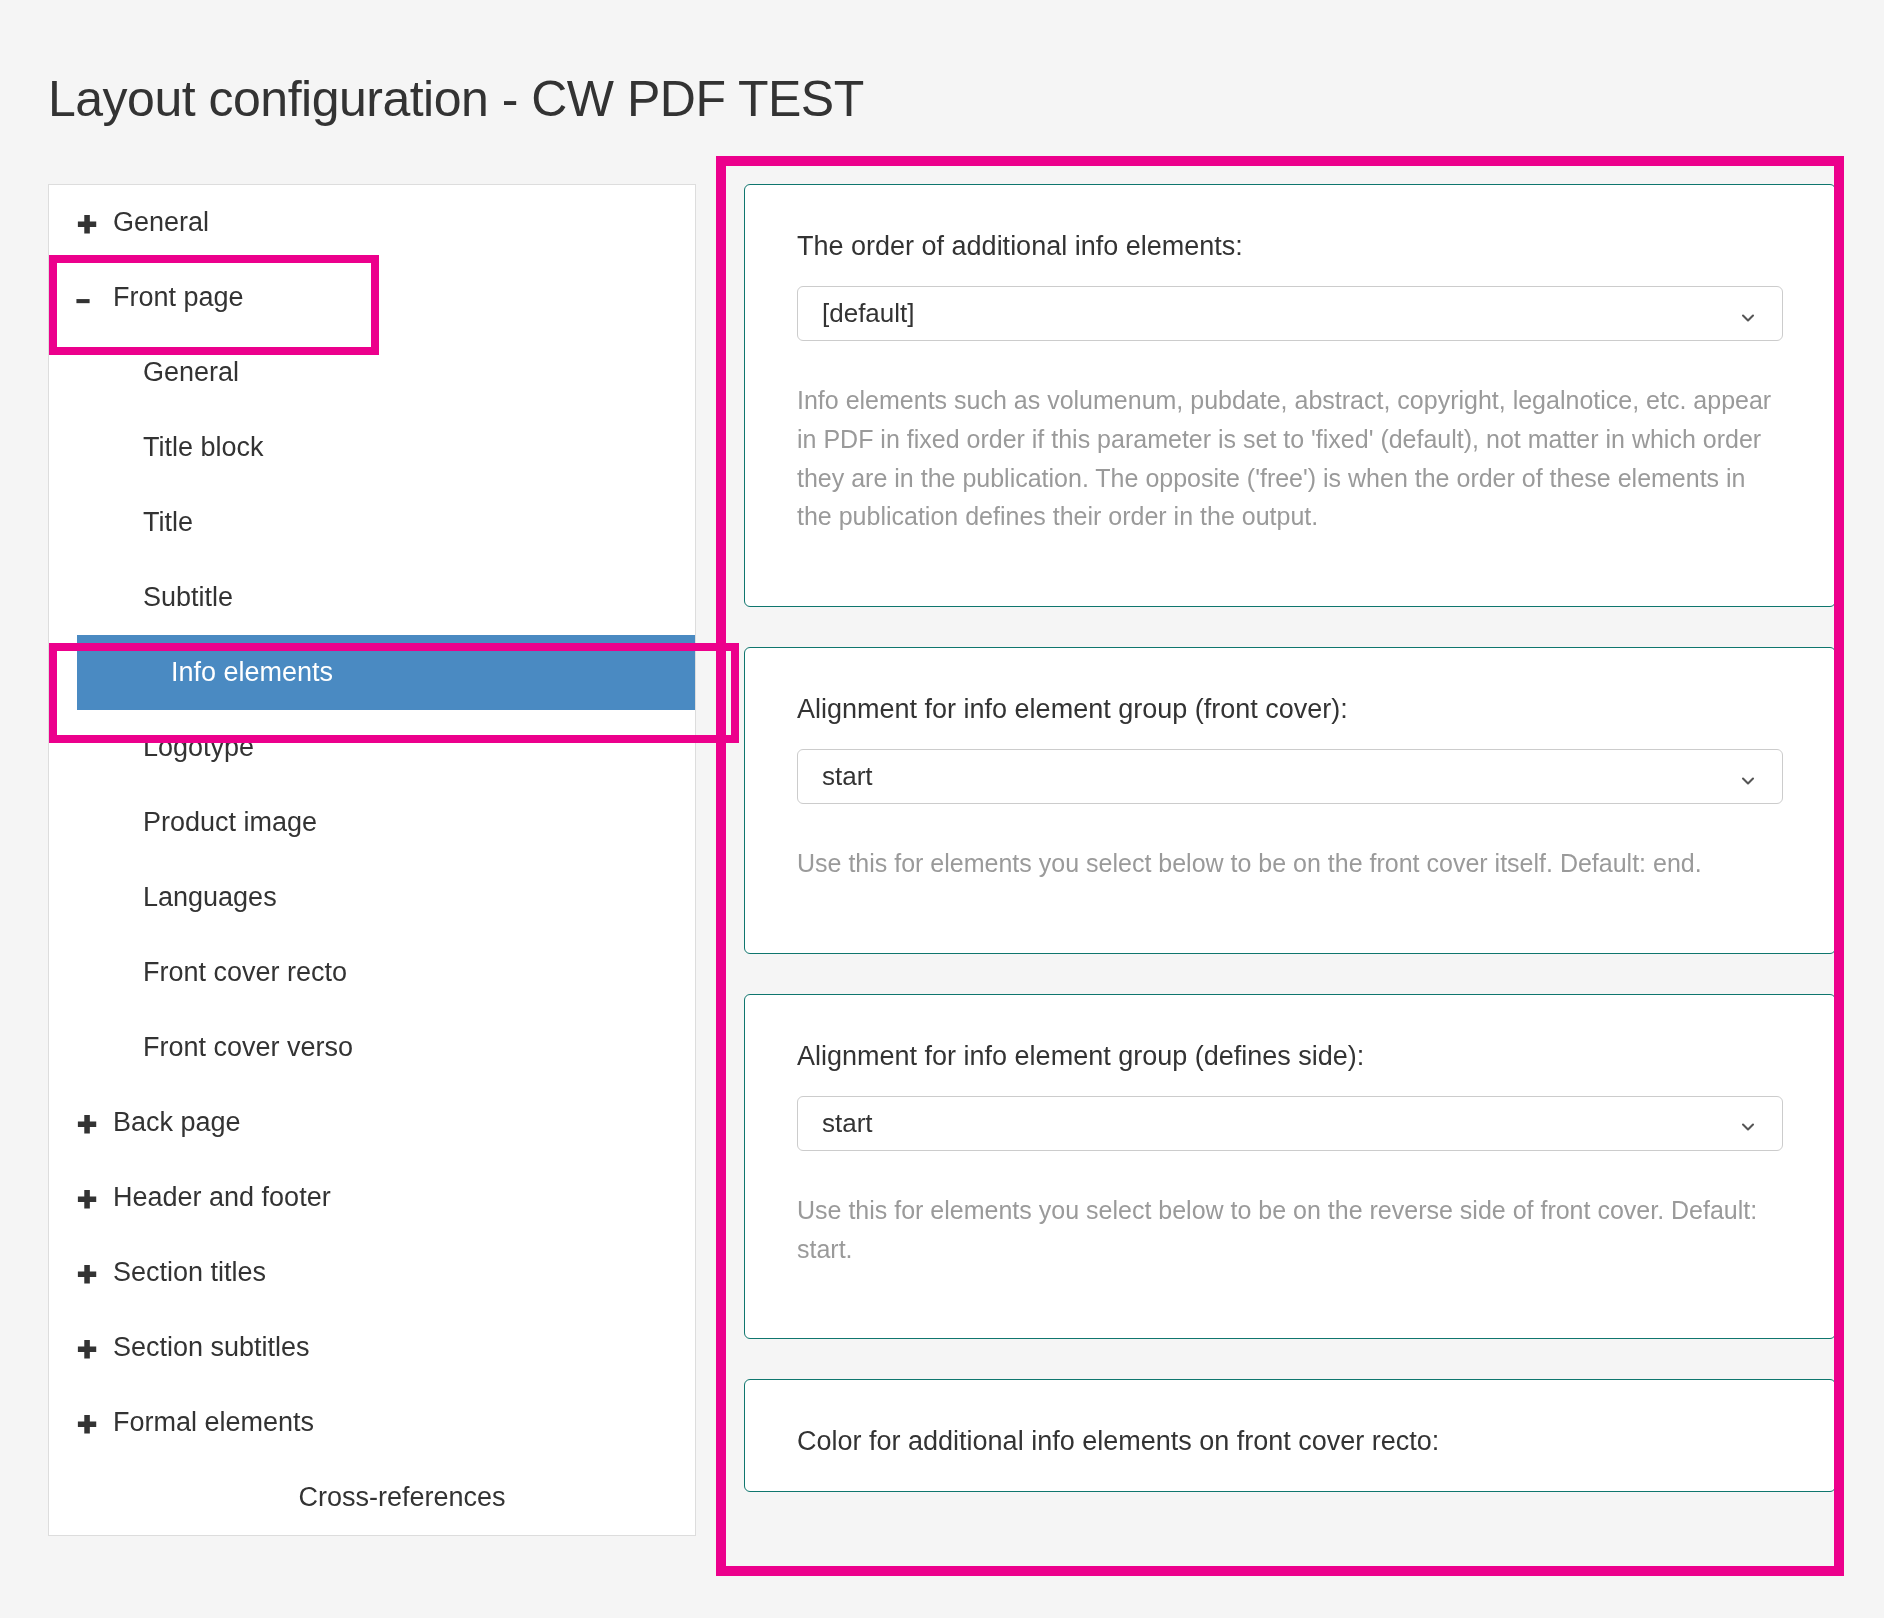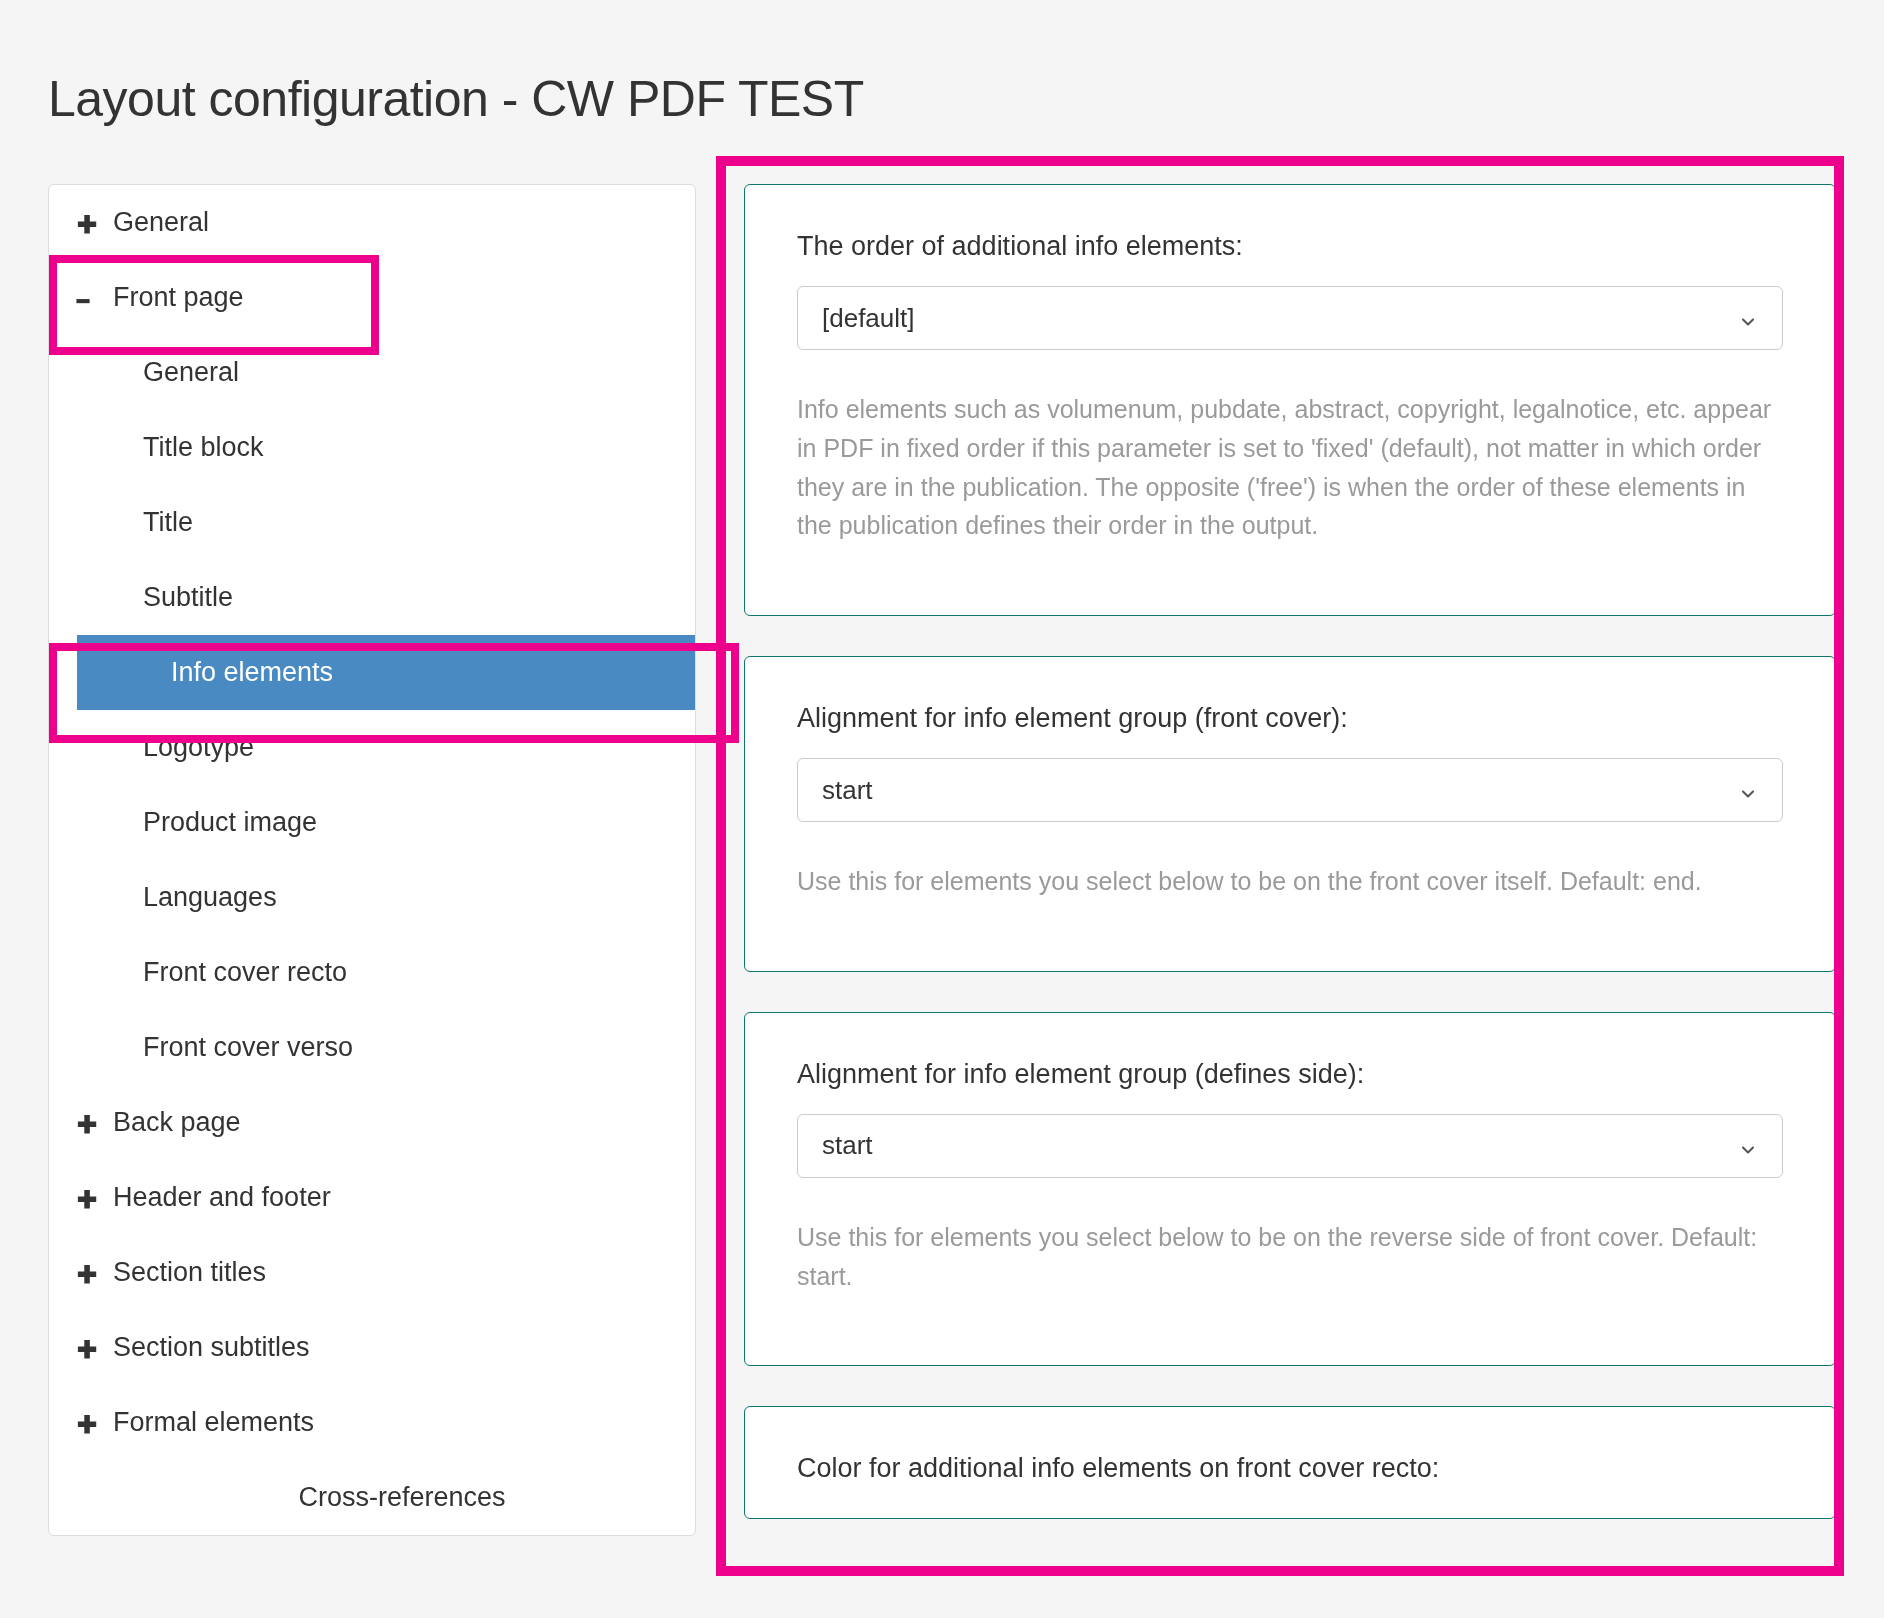--- a/index.html
+++ b/index.html
@@ -27,21 +27,21 @@
     display: flex;
     gap: 48px;
     align-items: flex-start;
   }
 
   
   .sidebar {
     width: 648px;
     background: #fff;
     border: 1px solid #ddd;
-    border-radius: 6px;
+    border-radius: 0;
     position: relative;
   }
 
   .nav-item {
     display: flex;
     align-items: center;
     padding: 22px 28px;
     font-size: 27px;
     color: #333;
     cursor: pointer;
@@ -131,21 +131,21 @@
     color: #333;
     margin-bottom: 24px;
   }
 
   .select {
     position: relative;
     width: 100%;
     border: 1px solid #ccc;
     border-radius: 6px;
     background: #fff;
-    height: 64px;
+    height: 55px;
     display: flex;
     align-items: center;
     padding: 0 24px;
     font-size: 26px;
     color: #333;
     cursor: pointer;
   }
   .select .chev {
     position: absolute;
     right: 24px;

